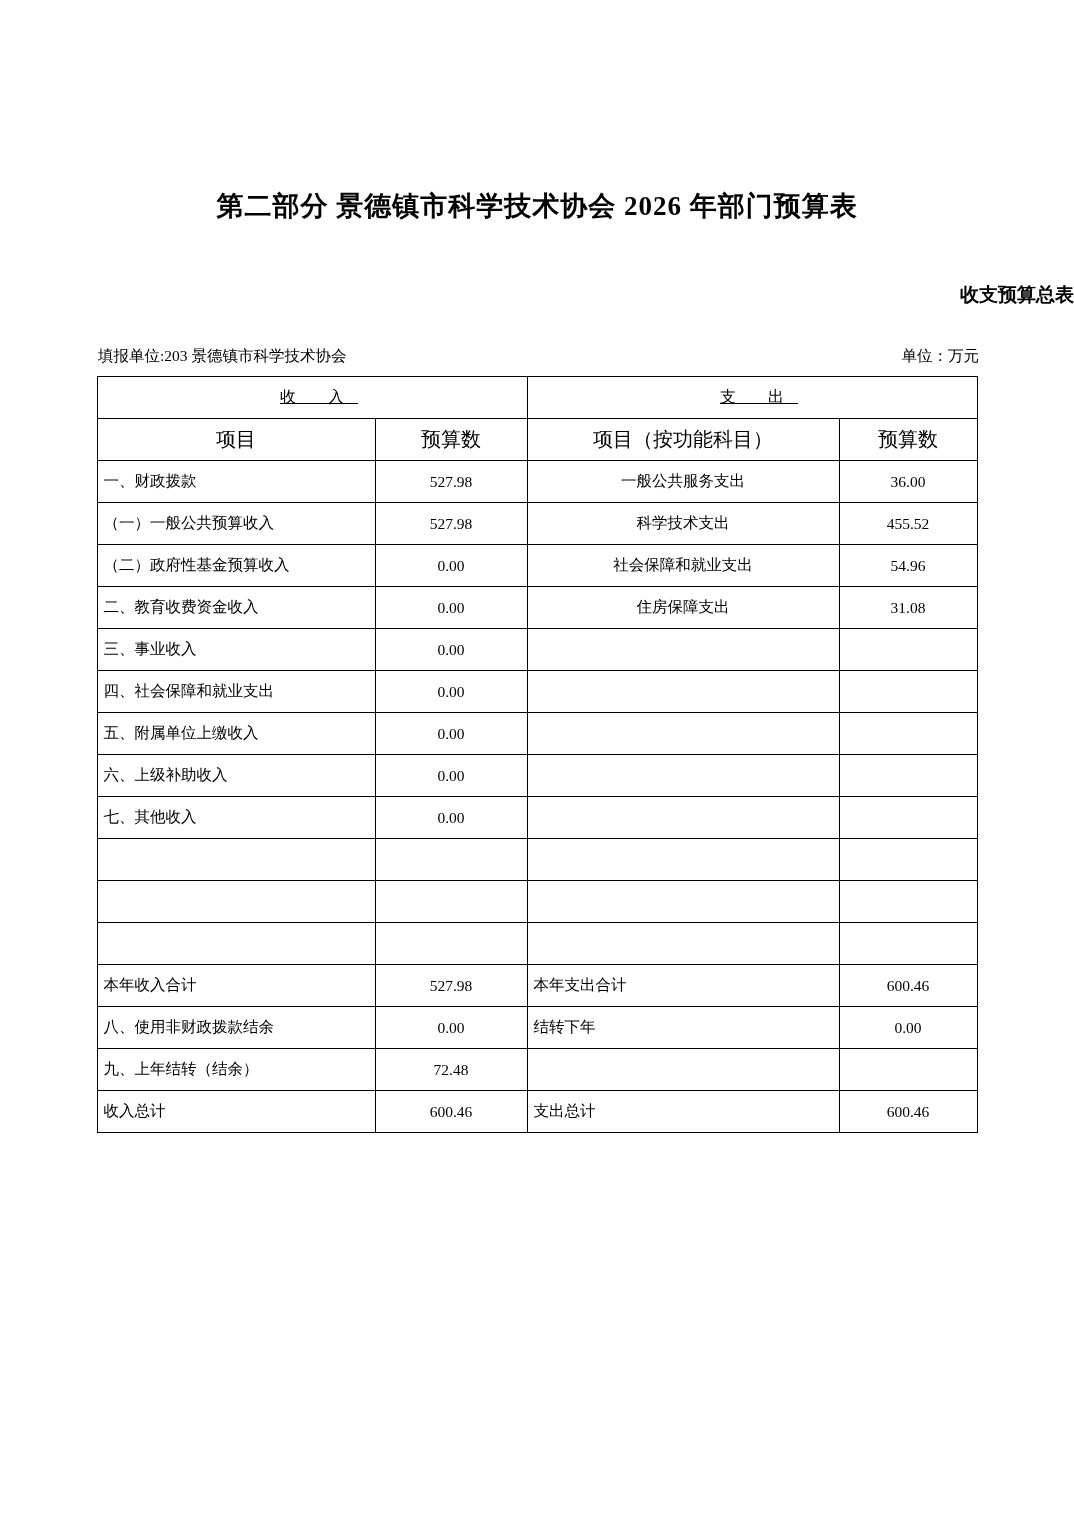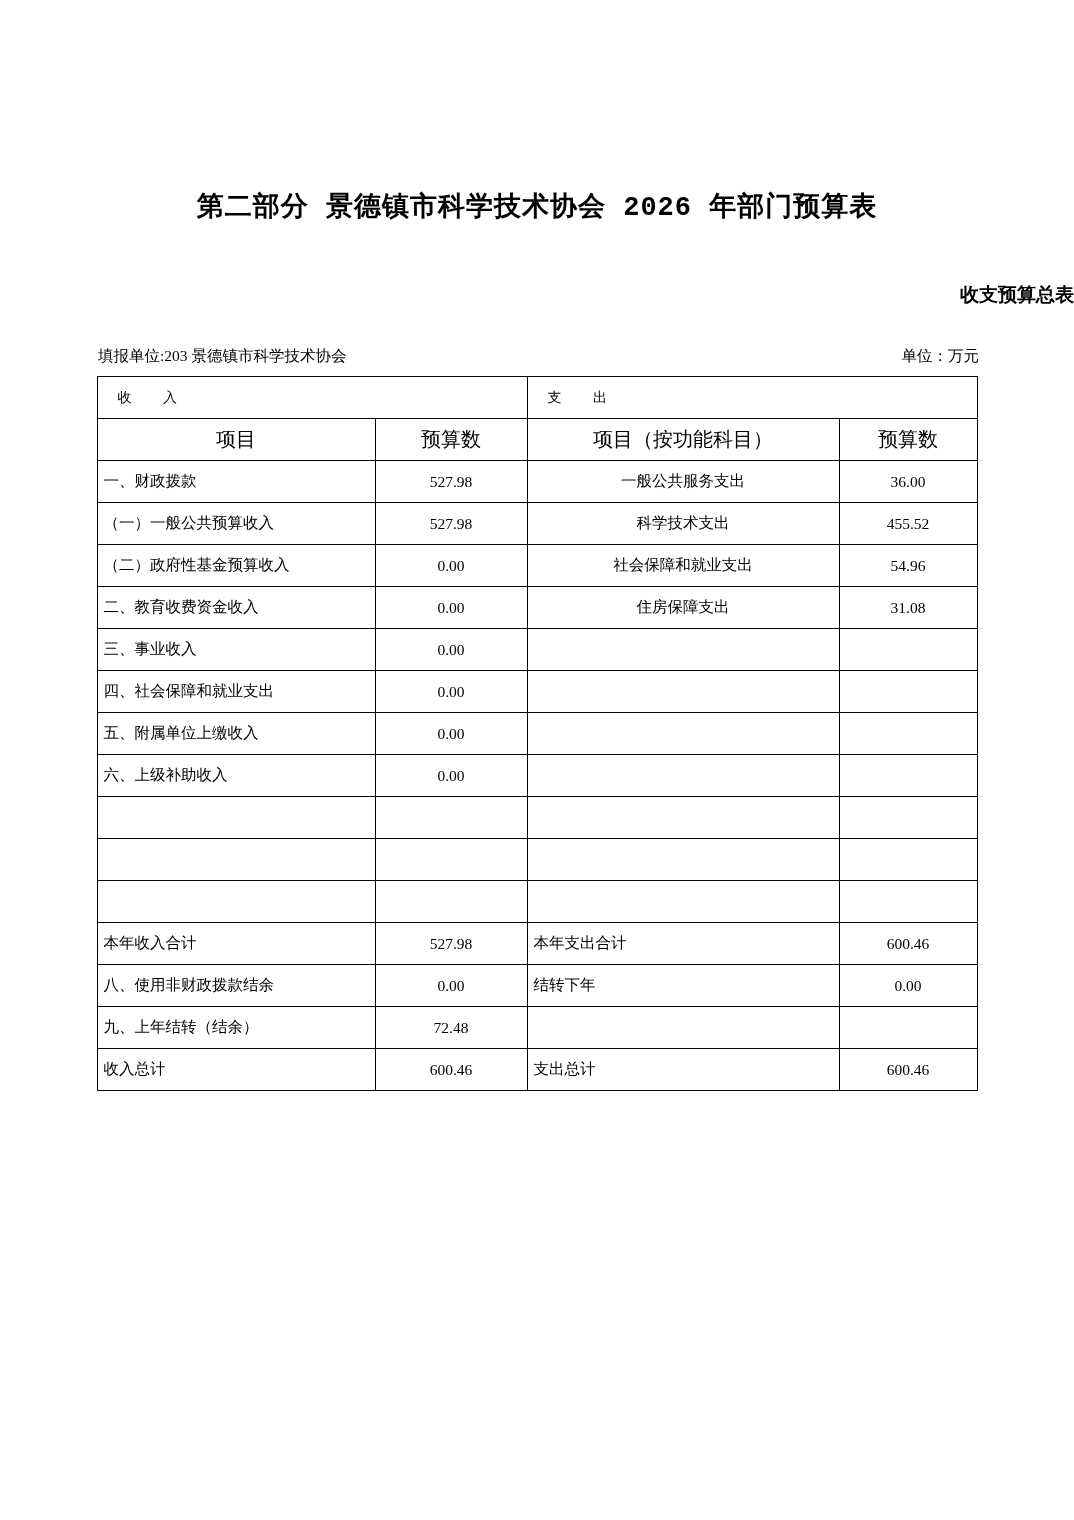--- a/index.html
+++ b/index.html
@@ -19,21 +19,21 @@
     height: 1520px;
     position: relative;
     box-sizing: border-box;
   }
   .doc-title {
     text-align: center;
     font-size: 27px;
     font-weight: bold;
     letter-spacing: 1px;
     margin-top: 188px;
-    font-family: Liberation Mono, monospace;
+    font-family: Liberation Serif, serif;
   }
   .doc-subtitle {
     text-align: right;
     font-size: 19px;
     font-weight: bold;
     margin-top: 58px;
   }
   .meta-row {
     margin: 38px 95px 0 98px;
     display: flex;
@@ -57,24 +57,25 @@
     height: 41px;
     padding: 0 6px;
     vertical-align: middle;
   }
   .col-a { width: 278px; }
   .col-b { width: 152px; }
   .col-c { width: 312px; }
   .col-d { width: 138px; }
 
   .hdr-main {
-    text-align: left;
-    font-size: 14px;
+    text-align: center;
+    font-size: 16px;
     letter-spacing: 14px;
     text-indent: 14px;
+    text-decoration: underline;
   }
   .hdr-sub {
     text-align: center;
     font-size: 20px;
   }
   .cell-num {
     text-align: center;
     font-family: "Liberation Serif", "DejaVu Serif", serif;
   }
   .cell-label-left {
@@ -165,20 +166,26 @@
           <td class="cell-center"></td>
           <td class="cell-num"></td>
         </tr>
         <tr>
           <td class="cell-label-left">六、上级补助收入</td>
           <td class="cell-num">0.00</td>
           <td class="cell-center"></td>
           <td class="cell-num"></td>
         </tr>
         <tr>
+          <td class="cell-label-left">七、其他收入</td>
+          <td class="cell-num">0.00</td>
+          <td class="cell-center"></td>
+          <td class="cell-num"></td>
+        </tr>
+        <tr>
           <td class="cell-label-left"></td>
           <td class="cell-num"></td>
           <td class="cell-center"></td>
           <td class="cell-num"></td>
         </tr>
         <tr>
           <td class="cell-label-left"></td>
           <td class="cell-num"></td>
           <td class="cell-center"></td>
           <td class="cell-num"></td>

